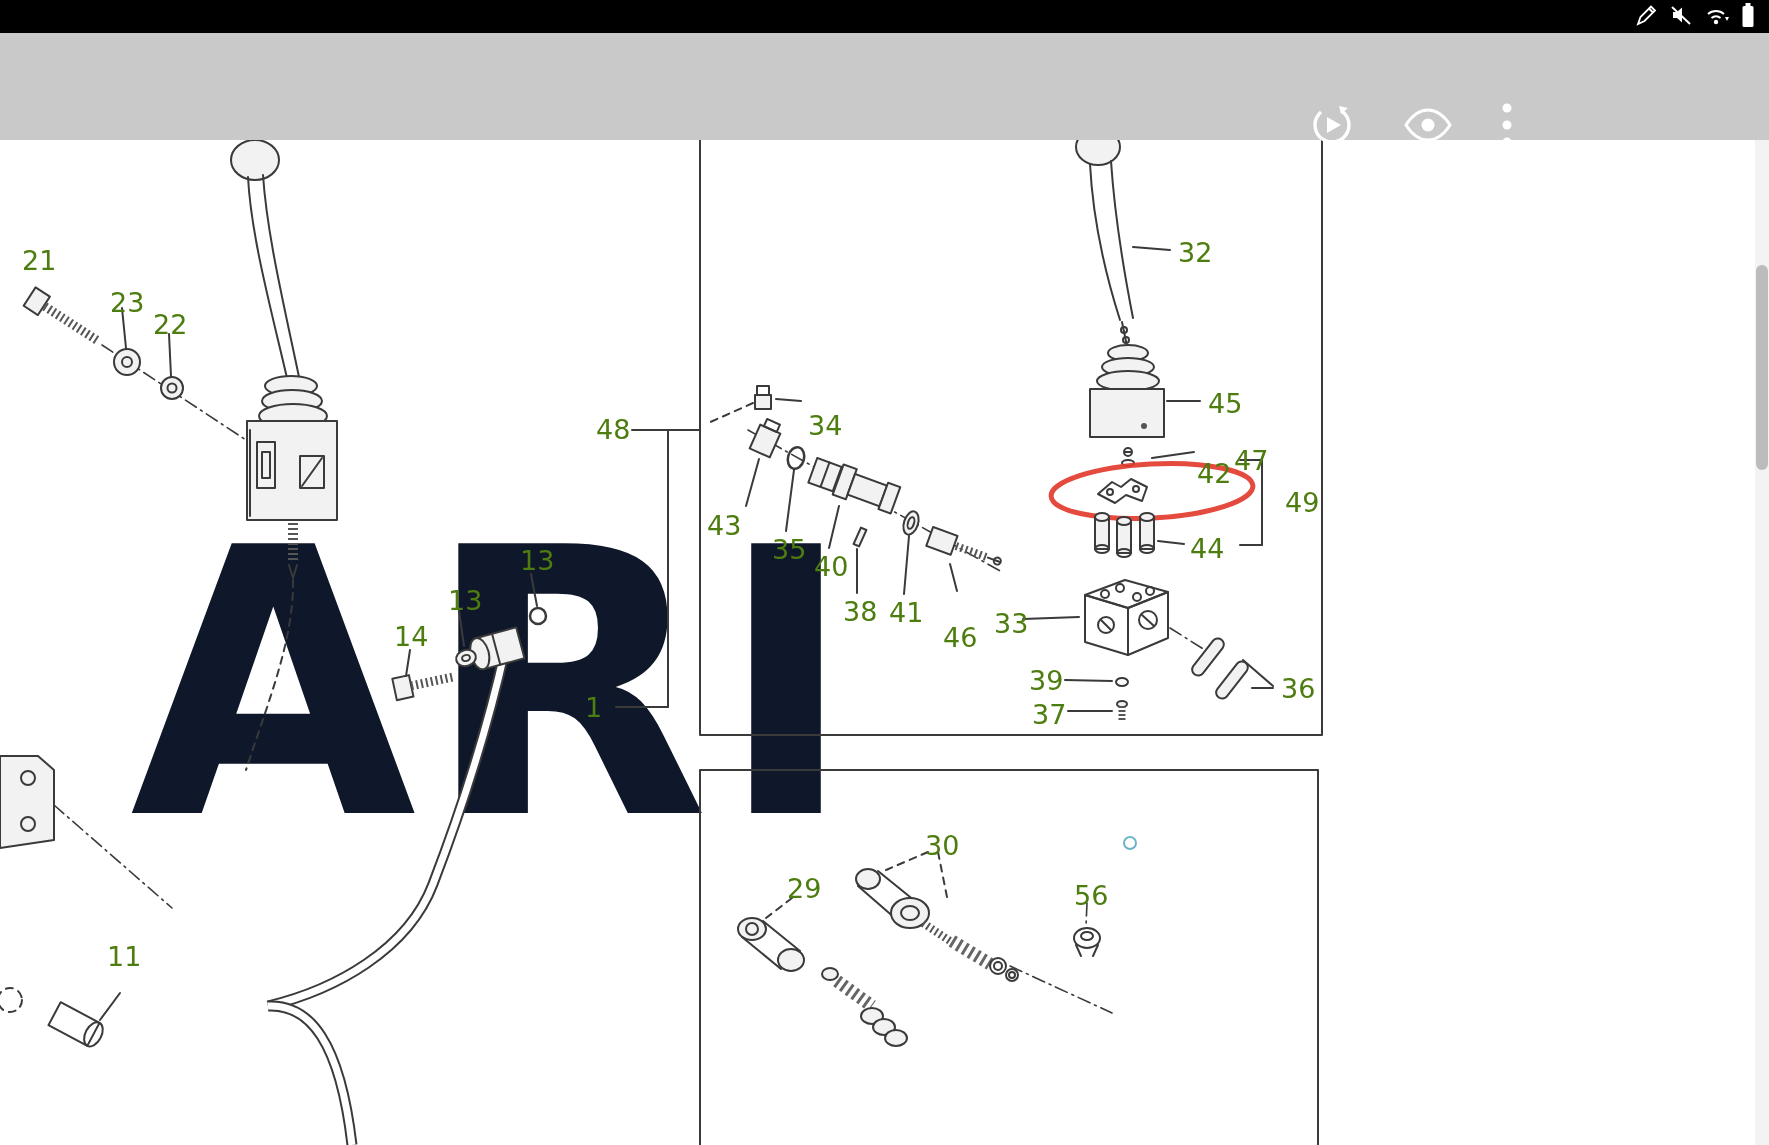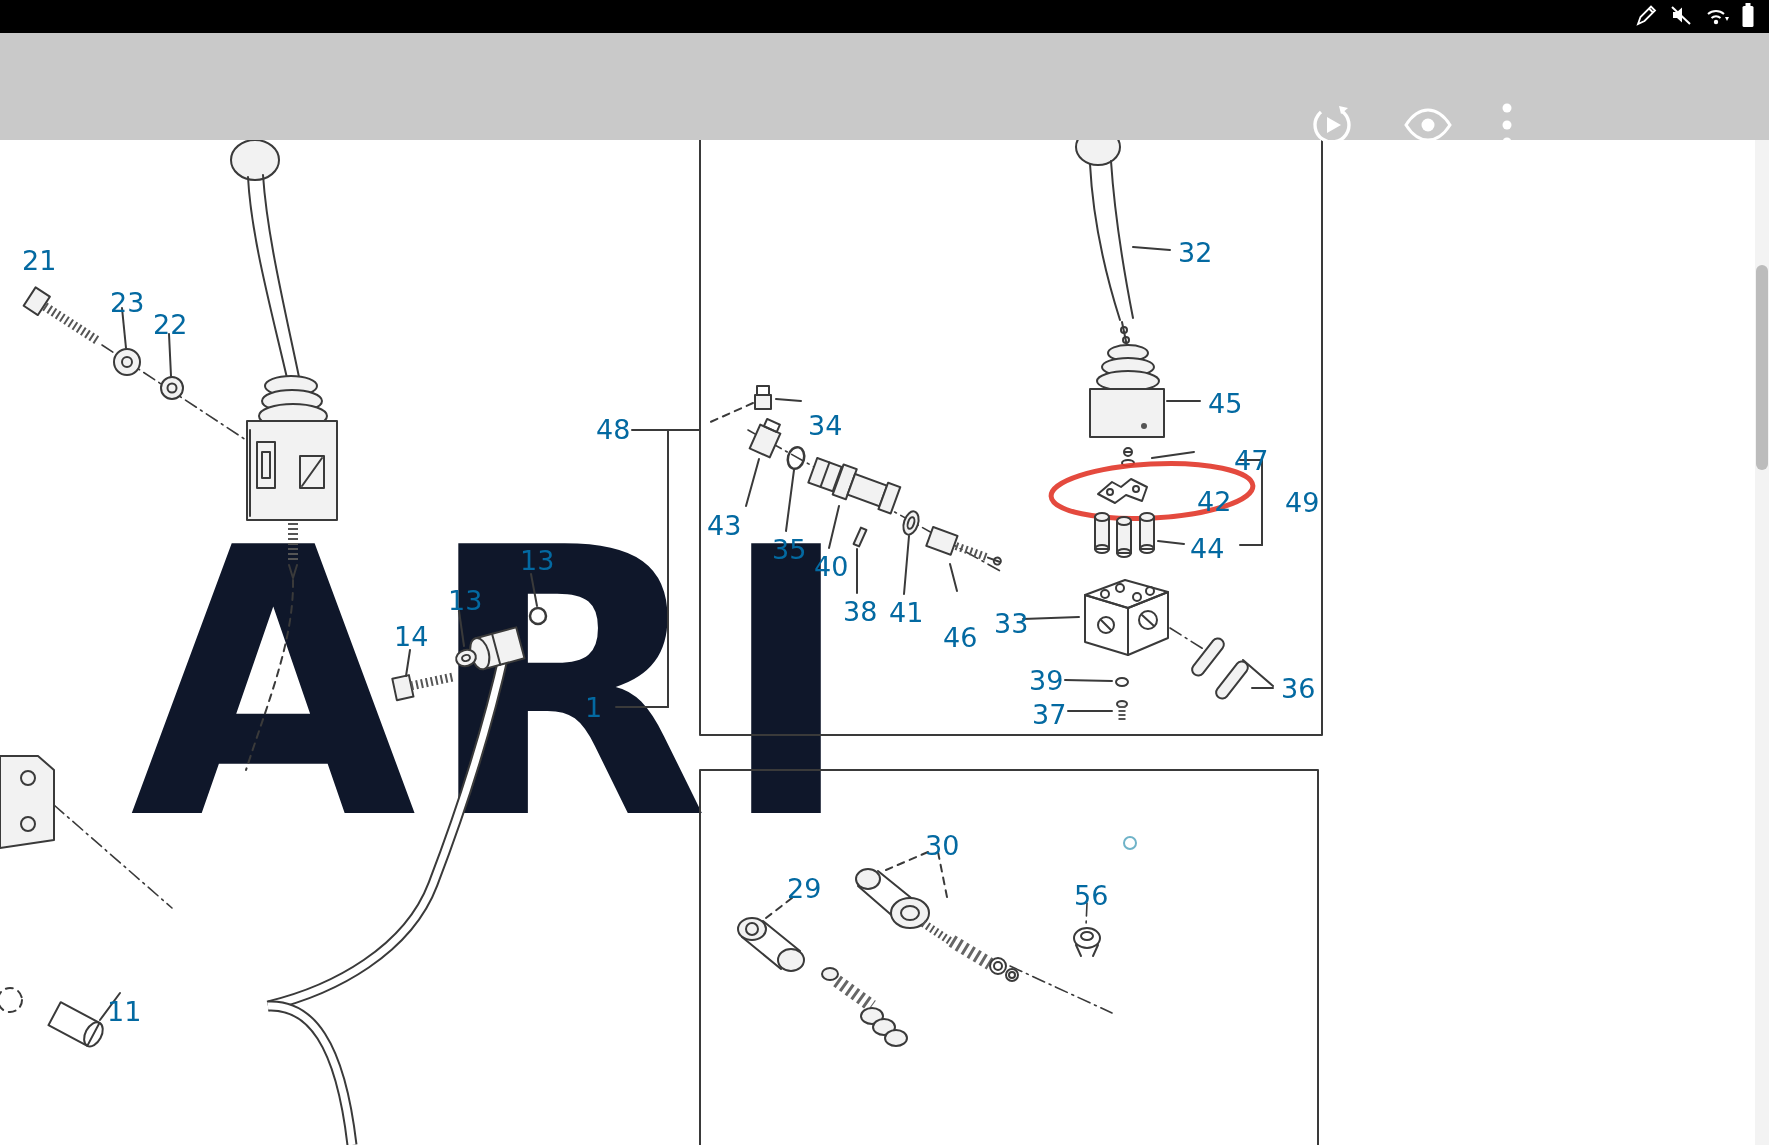--- a/index.html
+++ b/index.html
@@ -18,21 +18,21 @@
   .watermark{position:absolute;left:130px;top:500px;font-size:370px;font-weight:700;color:#0f172a;
              letter-spacing:8px;line-height:1;z-index:1;user-select:none;}
   svg.art{position:absolute;left:0;top:0;z-index:2;}
   .ln{stroke:#3a3a3a;stroke-width:2;fill:none;stroke-linecap:round;stroke-linejoin:round;}
   .ln25{stroke:#3a3a3a;stroke-width:2.5;fill:none;stroke-linecap:round;}
   .fl{fill:#f2f2f2;}
   .dash{stroke-dasharray:7 6;}
   .dashdot{stroke-dasharray:13 5 2 5;stroke-width:1.6;}
   .thread{stroke:#555;stroke-linecap:butt;}
   .coil{stroke:#666;stroke-linecap:butt;}
-  .co{position:absolute;z-index:3;font-size:27px;color:#0369a1;z-index:3;}
+  .co{position:absolute;z-index:3;font-size:27px;color:#4d7c0f;z-index:3;}
   
   .scroll-track{position:absolute;right:0;top:140px;width:14px;height:1005px;background:#f3f3f3;z-index:60;}
   .scroll-thumb{position:absolute;left:1px;top:125px;width:12px;height:205px;background:#bcbcbc;border-radius:6px;}
 </style>
 </head>
 <body>
 
 <div class="screen">
 
   <div class="content">
@@ -299,37 +299,37 @@
         </g>
       </g>
     </svg>
 
     <span class="co" style="left:22px;top:245px">21</span>
     <span class="co" style="left:110px;top:287px">23</span>
     <span class="co" style="left:153px;top:309px">22</span>
     <span class="co" style="left:520px;top:545px">13</span>
     <span class="co" style="left:448px;top:585px">13</span>
     <span class="co" style="left:394px;top:621px">14</span>
-    <span class="co" style="left:107px;top:996px">11</span>
+    <span class="co" style="left:107px;top:941px">11</span>
     <span class="co" style="left:585px;top:692px">1</span>
     <span class="co" style="left:596px;top:414px">48</span>
     <span class="co" style="left:808px;top:410px">34</span>
     <span class="co" style="left:707px;top:510px">43</span>
     <span class="co" style="left:772px;top:534px">35</span>
     <span class="co" style="left:814px;top:551px">40</span>
     <span class="co" style="left:843px;top:596px">38</span>
     <span class="co" style="left:889px;top:597px">41</span>
     <span class="co" style="left:943px;top:622px">46</span>
     <span class="co" style="left:994px;top:608px">33</span>
     <span class="co" style="left:1029px;top:665px">39</span>
     <span class="co" style="left:1032px;top:699px">37</span>
     <span class="co" style="left:1178px;top:237px">32</span>
     <span class="co" style="left:1208px;top:388px">45</span>
     <span class="co" style="left:1234px;top:445px">47</span>
-    <span class="co" style="left:1197px;top:486px">42</span>
+    <span class="co" style="left:1197px;top:458px">42</span>
     <span class="co" style="left:1285px;top:487px">49</span>
     <span class="co" style="left:1190px;top:533px">44</span>
     <span class="co" style="left:1281px;top:673px">36</span>
     <span class="co" style="left:787px;top:873px">29</span>
     <span class="co" style="left:925px;top:830px">30</span>
     <span class="co" style="left:1074px;top:880px">56</span>
   </div>
 
   <div class="status-bar">
     <div class="status-icons">

